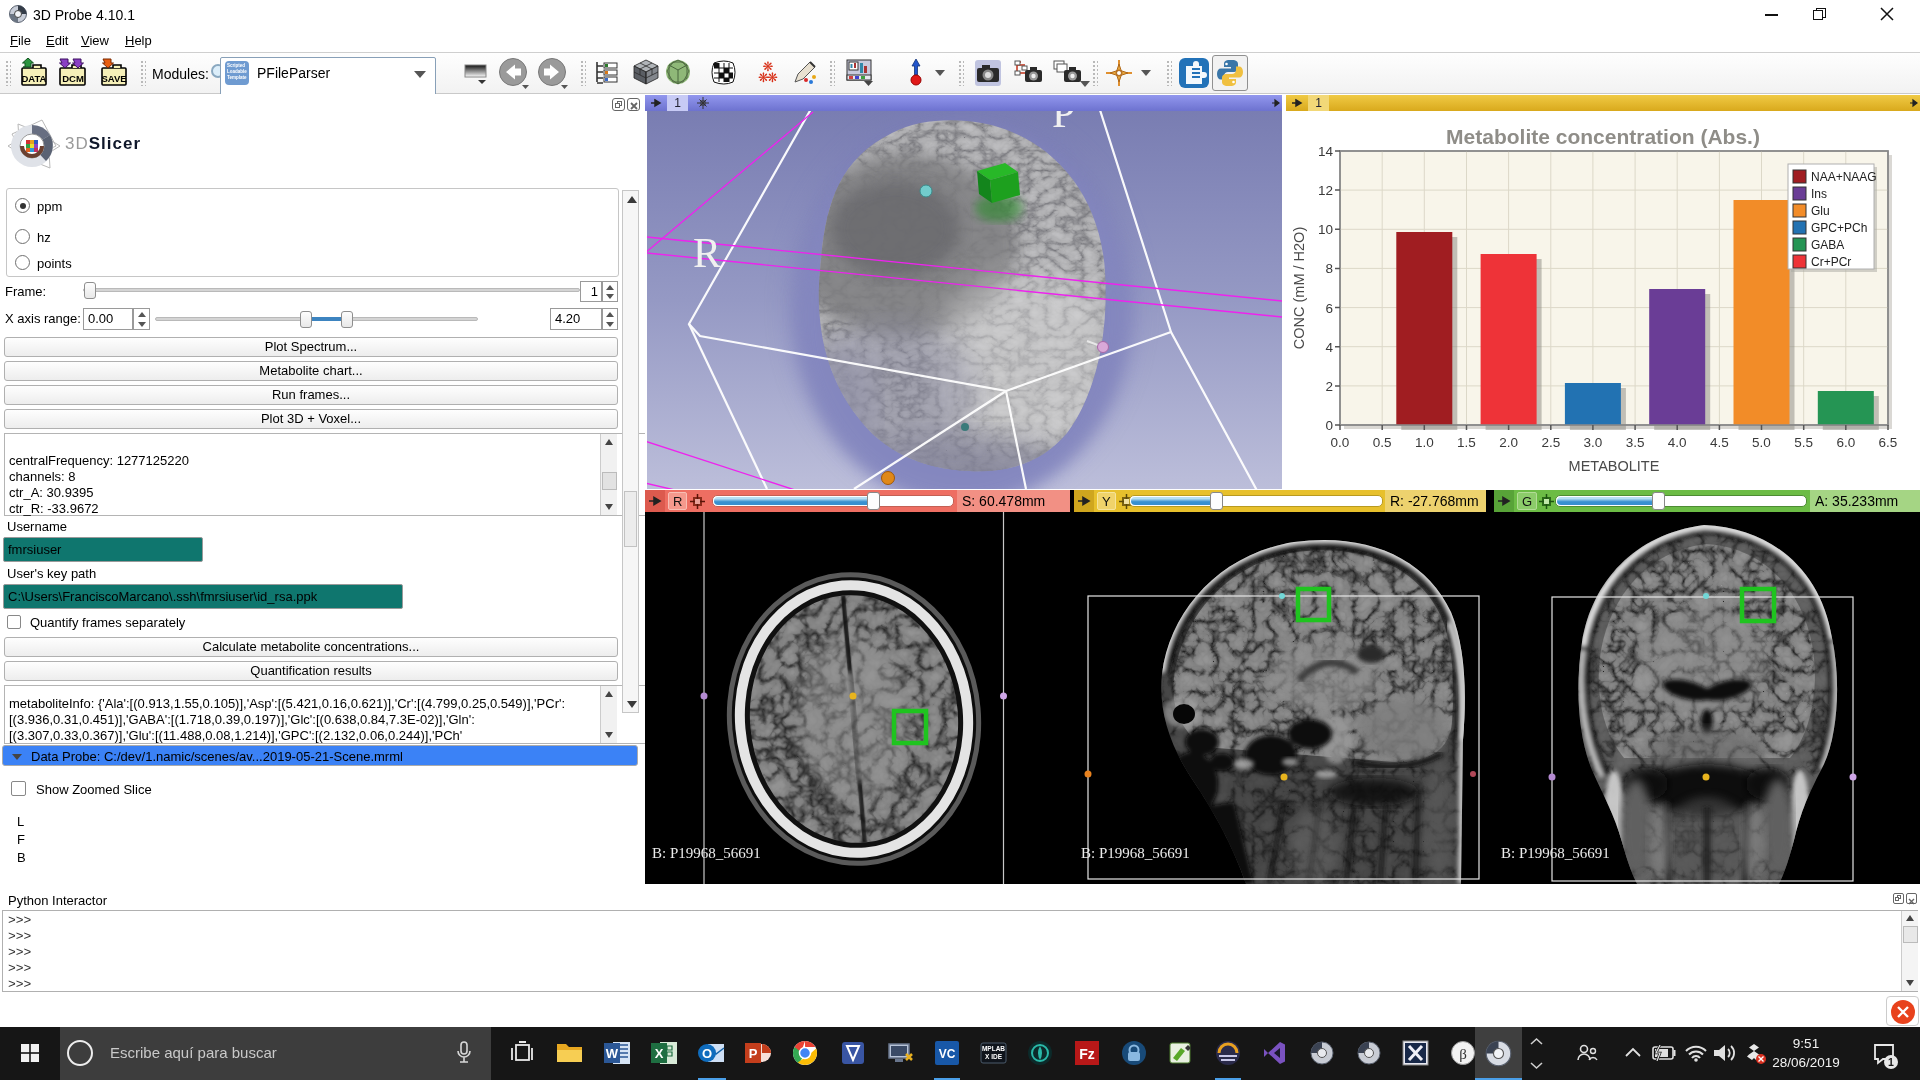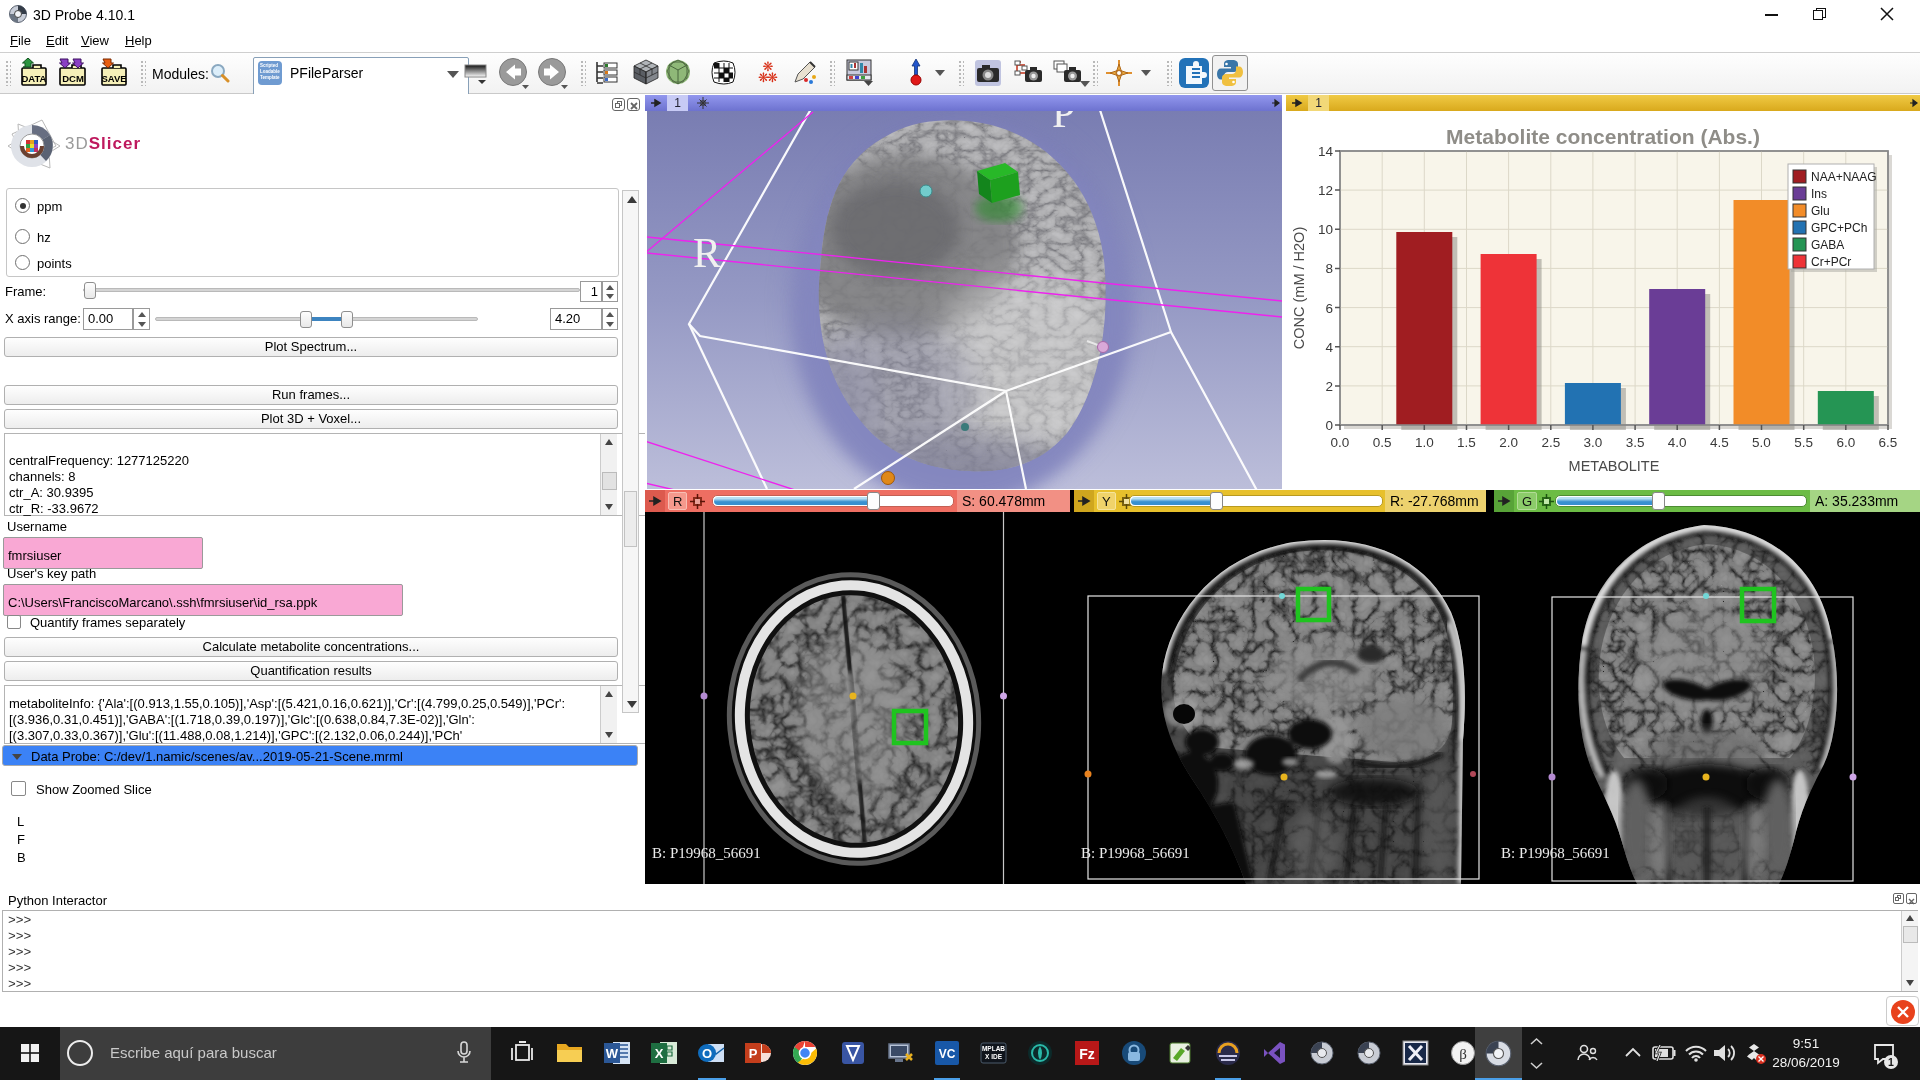--- a/index.html
+++ b/index.html
@@ -1,19 +1,19 @@
 <!DOCTYPE html>
 <html><head>
 <meta charset="utf-8">
 <style>
 *{margin:0;padding:0;box-sizing:border-box}
 html,body{width:1920px;height:1080px;overflow:hidden;background:#fff;font-family:"Liberation Sans",sans-serif;font-size:13px;color:#000}
 .a{position:absolute}
 .btn{position:absolute;border:1px solid #b0b0b0;border-radius:3px;background:linear-gradient(#fefefe,#ededed);text-align:center;font-size:13px;height:20px;line-height:18px}
-.inp{position:absolute;border:1px solid #9a9a9a;border-radius:2px;background:#f9a8d4;font-size:13px;padding:10px 4px;height:32px}
+.inp{position:absolute;border:1px solid #9a9a9a;border-radius:2px;background:#0f766e;font-size:13px;padding:4px 4px;height:25px}
 .ta{position:absolute;border:1px solid #b4b4b4;background:#fff}
 .cb{position:absolute;width:14px;height:14px;border:1px solid #888;border-radius:2px;background:#fff}
 .lbl{position:absolute;font-size:13px;white-space:nowrap}
 .grip{position:absolute;width:6px;height:26px;top:60px;background-image:radial-gradient(circle,#b9b9b9 1px,transparent 1.2px);background-size:4px 4px}
 .sb{position:absolute;background:#f1f1f1;border:1px solid #c6c6c6}
 .arr{position:absolute;width:0;height:0}
 .spinb{position:absolute;border:1px solid #9a9a9a;background:#fff;font-size:13px}
 .sgroove{position:absolute;height:4px;background:#d4d4d4;border:1px solid #b9b9b9;border-radius:2px}
 .shandle{position:absolute;width:12px;height:17px;background:linear-gradient(#fdfdfd,#e8e8e8);border:1px solid #8e8e8e;border-radius:3px}
 .hdrchip{position:absolute;top:2px;height:18px;border-radius:2px;font-size:13px;text-align:center;line-height:18px;padding:0 4px}
@@ -70,21 +70,21 @@
   <path d="M3 1 h8 v4 h2.5 L8 10 2.5 5 H5 Z" fill="#e85e10" stroke="#7a2800" stroke-width="1"></path>
   <text x="14" y="24" font-size="9.5" font-weight="bold" text-anchor="middle" font-family="Liberation Sans">SAVE</text>
  </svg>
  <div class="grip" style="left:140px;top:7px"></div>
  <div class="lbl" style="left:152px;top:13px;font-size:14px">Modules:</div>
  <svg class="a" style="left:210px;top:10px" width="20" height="20" viewBox="0 0 20 20">
   <circle cx="8" cy="8" r="6" fill="#dceefa" stroke="#8aa8c0" stroke-width="2"></circle>
   <path d="M12.5 12.5 L18 18" stroke="#d89028" stroke-width="3" stroke-linecap="round"></path>
  </svg>
 
- <div class="a" style="left:253px;top:57px;width:216px;height:45px;border:1px solid #88a0b8;border-radius:2px;background:#fff;top:4px">
+ <div class="a" style="left:220px;top:57px;width:216px;height:45px;border:1px solid #88a0b8;border-radius:2px;background:#fff;top:4px">
   <div class="a" style="left:4px;top:3px;width:24px;height:24px;background:#6f9bd1;border-radius:4px"></div>
   <div class="a" style="left:6px;top:5px;width:20px;height:20px;font-size:4.5px;color:#fff;font-weight:bold;line-height:6px">Scripted Loadable Template</div>
   <div class="lbl" style="left:36px;top:7px;font-size:14px">PFileParser</div>
   <div class="arr" style="left:193px;top:13px;border-left:6px solid transparent;border-right:6px solid transparent;border-top:7px solid #555"></div>
  </div>
 
  <svg class="a" style="left:464px;top:11px" width="24" height="20">
       <rect x="1" y="1" width="21" height="12" fill="url(#tgrad)" stroke="#888"></rect>
       <defs>
         <linearGradient id="tgrad" x1="0" y1="0" x2="0" y2="1">
@@ -250,21 +250,21 @@
         <rect x="30" y="24" width="4" height="4" fill="#3058c0"></rect>
    <rect x="22" y="28" width="4" height="4" fill="#30a040"></rect>
         <rect x="26" y="28" width="4" height="4" fill="#e8e030"></rect>
         <rect x="30" y="28" width="4" height="4" fill="#9040c0"></rect>
    <rect x="22" y="32" width="4" height="4" fill="#e06020"></rect>
         <rect x="26" y="32" width="4" height="4" fill="#3098d8"></rect>
         <rect x="30" y="32" width="4" height="4" fill="#c03060"></rect>
   </g>
   <path d="M16 30 a12 12 0 0 0 24 0 l-4 0 a8 8 0 0 1 -16 0 Z" fill="#6a4030"></path>
  </svg>
- <div class="lbl" style="left:65px;top:40px;font-size:17px;letter-spacing:1px;color:#9a9a9a">3D<span style="color:#be185d;font-weight:bold">Slicer</span></div>
+ <div class="lbl" style="left:65px;top:40px;font-size:17px;letter-spacing:1px;color:#9a9a9a">3D<span style="color:#0f172a;font-weight:bold">Slicer</span></div>
 
  <div class="a" style="left:6px;top:94px;width:613px;height:89px;border:1px solid #c6c6c6;border-radius:3px"></div>
  <div class="a" style="left:15px;top:104px;width:15px;height:15px;border:1px solid #707070;border-radius:50%;background:#fff"></div>
  <div class="a" style="left:19.5px;top:108.5px;width:6px;height:6px;border-radius:50%;background:#333"></div>
  <div class="lbl" style="left:37px;top:105px">ppm</div>
  <div class="a" style="left:15px;top:135px;width:15px;height:15px;border:1px solid #707070;border-radius:50%;background:#fff"></div>
  <div class="lbl" style="left:37px;top:136px">hz</div>
  <div class="a" style="left:15px;top:161px;width:15px;height:15px;border:1px solid #707070;border-radius:50%;background:#fff"></div>
  <div class="lbl" style="left:37px;top:162px">points</div>
 
@@ -287,20 +287,21 @@
  <div class="a" style="left:307px;top:223px;width:40px;height:4px;background:#3d84c0"></div>
  <div class="shandle" style="left:300px;top:217px"></div>
  <div class="shandle" style="left:341px;top:217px"></div>
  <div class="spinb" style="left:550px;top:214px;width:52px;height:22px;line-height:20px;padding-left:4px">4.20</div>
  <div class="spinb" style="left:602px;top:214px;width:16px;height:22px">
       <div class="arr" style="left:3px;top:3px;border-left:4.5px solid transparent;border-right:4.5px solid transparent;border-bottom:5px solid #555"></div>
       <div class="arr" style="left:3px;top:13px;border-left:4.5px solid transparent;border-right:4.5px solid transparent;border-top:5px solid #555"></div>
     </div>
 
  <div class="btn" style="left:4px;top:243px;width:614px">Plot Spectrum...</div>
+ <div class="btn" style="left:4px;top:267px;width:614px">Metabolite chart...</div>
  <div class="btn" style="left:4px;top:291px;width:614px">Run frames...</div>
  <div class="btn" style="left:4px;top:315px;width:614px">Plot 3D + Voxel...</div>
 
  <div class="ta" style="left:4px;top:339px;width:722px;height:83px">
   <div class="lbl" style="left:4px;top:19px">centralFrequency: 1277125220</div>
   <div class="lbl" style="left:4px;top:35px">channels: 8</div>
   <div class="lbl" style="left:4px;top:51px">ctr_A: 30.9395</div>
   <div class="lbl" style="left:4px;top:67px">ctr_R: -33.9672</div>
   <div class="sb" style="left:595px;top:0;width:17px;height:81px;border:0;border-left:1px solid #ccc">
    <div class="arr" style="left:4px;top:5px;border-left:4.5px solid transparent;border-right:4.5px solid transparent;border-bottom:6px solid #444"></div>

